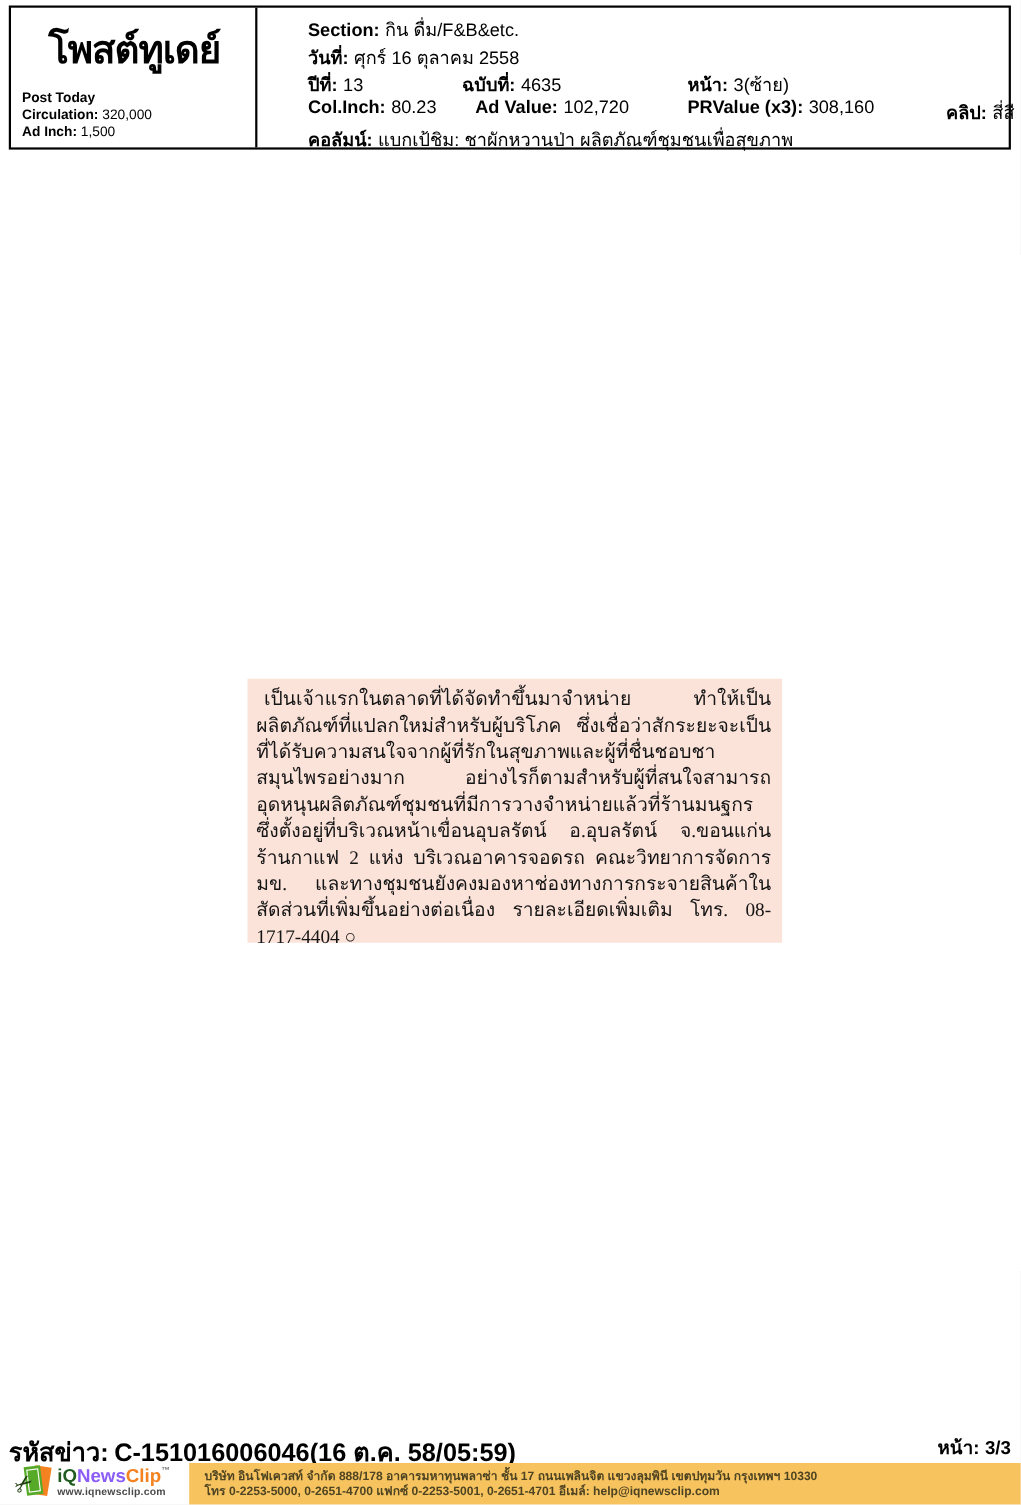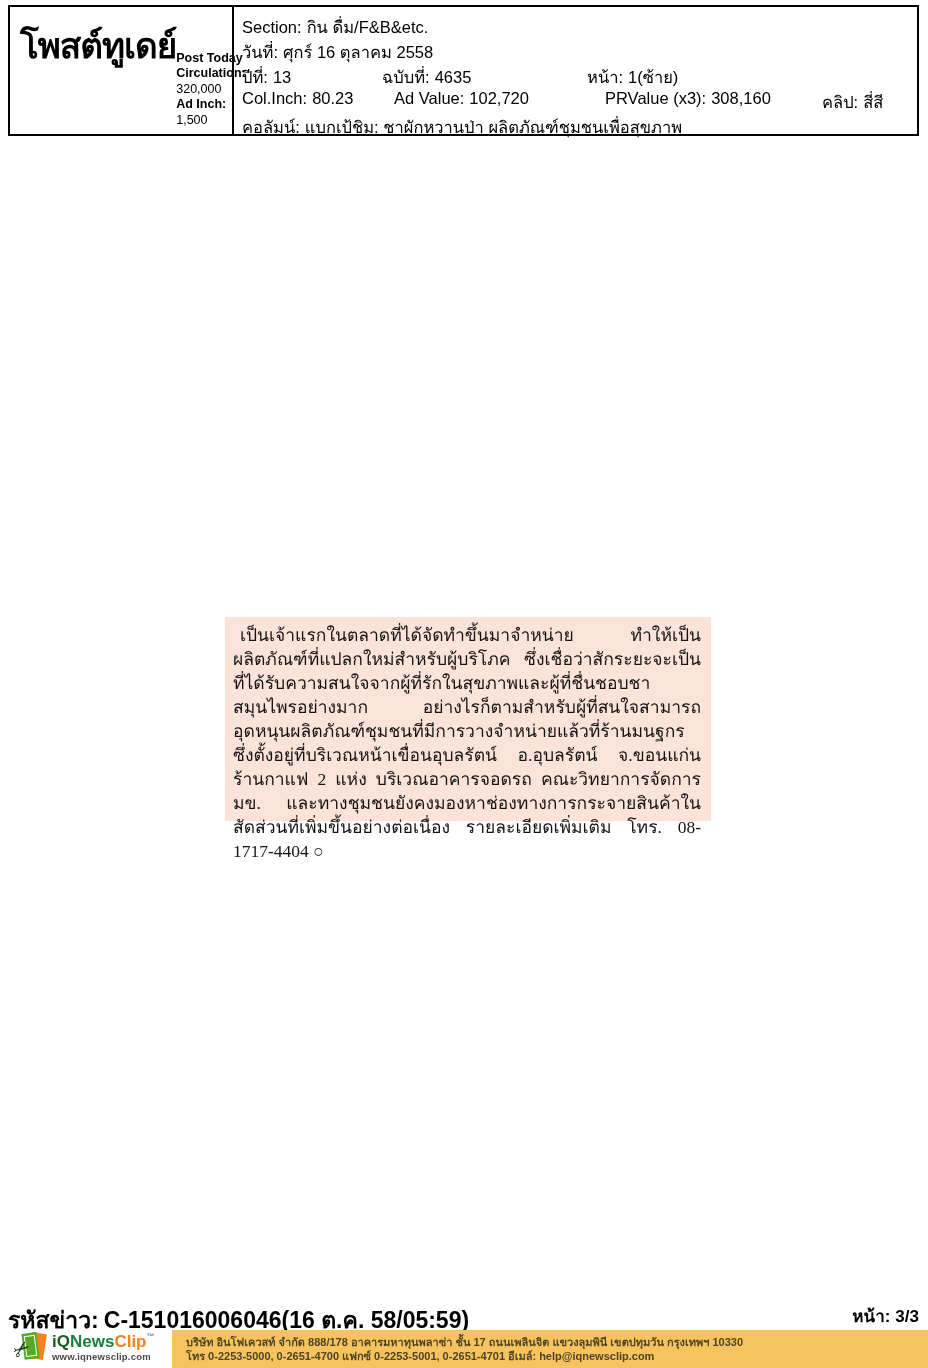--- a/index.html
+++ b/index.html
@@ -10,57 +10,57 @@
     margin:0 auto;
   }
 
   
   .clipbox {
     position:absolute; left:8px; top:5px; width:911px; height:131px;
     border:2px solid #000; display:flex; background:#fff;
   }
   .clipbox-left {
     width:224px; border-right:2px solid #000; padding:6px 8px 6px 10px;
-    display:flex; flex-direction:row;
+    display:flex; flex-direction:column;
   }
   .paper-logo {
     font-size:35px; font-weight:900; letter-spacing:-1px; text-align:center;
     margin-top:14px; line-height:1.1; white-space:nowrap;
   }
   .paper-meta { margin-top:auto; font-size:12.5px; line-height:15.5px; }
   .paper-meta .lbl { font-weight:bold; }
   .clipbox-right { position:relative; flex:1; font-size:16.5px; }
   .hrow { position:absolute; left:8px; right:4px; height:24px; white-space:nowrap; }
-  .hrow .lbl { font-weight:normal; }
+  .hrow .lbl { font-weight:bold;margin-left:38px; }
   .hrow .val { margin-left:5px; }
   .hcol { position:absolute; top:0; white-space:nowrap; }
 
   
   .article-block {
-    position:absolute; left:225px; top:617px; width:486px; height:204px;
+    position:absolute; left:225px; top:617px; width:486px; height:240px;
     background:#fbe3da; padding:6px 10px 6px 8px;
   }
   .article-text {
     font-family:"Liberation Serif", serif;
     font-size:17.5px; line-height:24px; color:#141414;
     text-align:justify; text-indent:7px;
   }
 
   
   .news-code { position:absolute; left:8px; top:1302px; font-size:23px; font-weight:bold; white-space:nowrap; }
   .news-code .val { margin-left:5px; }
   .footer-page { position:absolute; right:9px; top:1302px; font-size:17px; font-weight:bold; white-space:nowrap; }
   .footer-page .val { margin-left:5px; }
 
   .iq-logo { position:absolute; left:14px; top:1328px; width:152px; height:38px; display:flex; align-items:center; }
   .iq-mark { width:36px; height:36px; flex:0 0 aupx; }
   .iq-text { margin-left:2px; line-height:1; }
   .iq-word { font-size:17px; font-weight:bold; white-space:nowrap; }
   .iq-word .iq   { color:#1f5c1f; }
-  .iq-word .news { color:#15803d; }
+  .iq-word .news { color:#8b5cf6; }
   .iq-word .clip { color:#f58220; }
   .iq-word .tm   { font-size:8px; color:#777; vertical-align:top; }
   .iq-site { font-size:9.5px; font-weight:bold; color:#4a4a4a; margin-top:2px; letter-spacing:.2px; }
 
   .footer-bar {
     position:absolute; left:172px; top:1330px; width:888px; height:38px;
     background:#f6c35f; padding:5px 0 0 14px;
     font-size:11px; line-height:14px; color:#4f4422; font-weight:bold;
     white-space:nowrap; overflow:hidden;
   }
@@ -83,26 +83,26 @@
     <div class="clipbox-right">
       <div class="hrow" style="top:7px;">
         <span class="lbl">Section:</span><span class="val">กิน ดื่ม/F&amp;B&amp;etc.</span>
       </div>
       <div class="hrow" style="top:32px;">
         <span class="lbl">วันที่:</span><span class="val">ศุกร์ 16 ตุลาคม 2558</span>
       </div>
       <div class="hrow" style="top:57px;">
         <span class="hcol" style="left:0;"><span class="lbl">ปีที่:</span><span class="val">13</span></span>
         <span class="hcol" style="left:140px;"><span class="lbl">ฉบับที่:</span><span class="val">4635</span></span>
-        <span class="hcol" style="left:345px;"><span class="lbl">หน้า:</span><span class="val">1(ซ้าย)</span></span>
+        <span class="hcol" style="left:345px;"><span class="lbl">หน้า:</span><span class="val">3(ซ้าย)</span></span>
       </div>
       <div class="hrow" style="top:82px;">
         <span class="hcol" style="left:0;"><span class="lbl">Col.Inch:</span><span class="val">80.23</span></span>
         <span class="hcol" style="left:152px;"><span class="lbl">Ad Value:</span><span class="val">102,720</span></span>
-        <span class="hcol" style="left:363px;"><span class="lbl">PRValue (x3):</span><span class="val">308,160</span></span>
+        <span class="hcol" style="left:345px;"><span class="lbl">PRValue (x3):</span><span class="val">308,160</span></span>
         <span class="hcol" style="left:580px;"><span class="lbl">คลิป:</span><span class="val">สี่สี</span></span>
       </div>
       <div class="hrow" style="top:107px;">
         <span class="lbl">คอลัมน์:</span><span class="val">แบกเป้ชิม: ชาผักหวานป่า ผลิตภัณฑ์ชุมชนเพื่อสุขภาพ</span>
       </div>
     </div>
   </div>
 
   <div class="article-block">
     <div class="article-text">เป็นเจ้าแรกในตลาดที่ได้จัดทำขึ้นมาจำหน่าย ทำให้เป็นผลิตภัณฑ์ที่แปลกใหม่สำหรับผู้บริโภค ซึ่งเชื่อว่าสักระยะจะเป็นที่ได้รับความสนใจจากผู้ที่รักในสุขภาพและผู้ที่ชื่นชอบชาสมุนไพรอย่างมาก อย่างไรก็ตามสำหรับผู้ที่สนใจสามารถอุดหนุนผลิตภัณฑ์ชุมชนที่มีการวางจำหน่ายแล้วที่ร้านมนฐกร ซึ่งตั้งอยู่ที่บริเวณหน้าเขื่อนอุบลรัตน์ อ.อุบลรัตน์ จ.ขอนแก่น ร้านกาแฟ 2 แห่ง บริเวณอาคารจอดรถ คณะวิทยาการจัดการ มข. และทางชุมชนยังคงมองหาช่องทางการกระจายสินค้าในสัดส่วนที่เพิ่มขึ้นอย่างต่อเนื่อง รายละเอียดเพิ่มเติม โทร. 08-1717-4404 ○</div>

